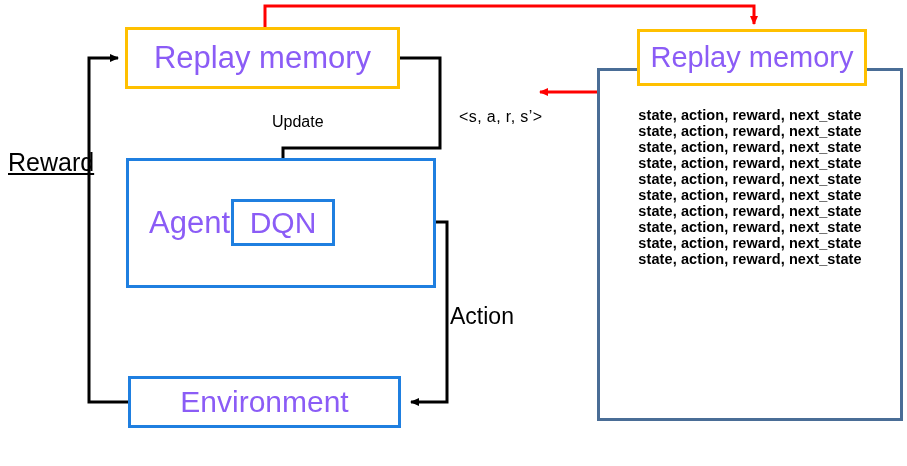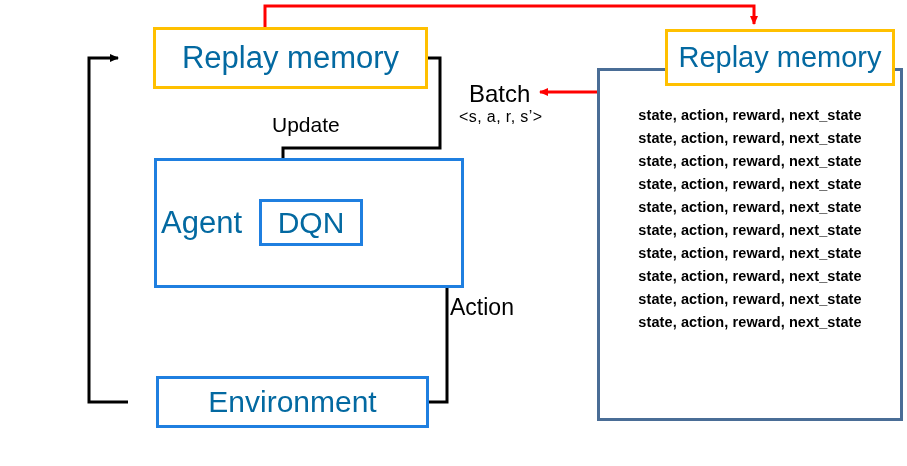--- a/index.html
+++ b/index.html
@@ -24,22 +24,21 @@
     width: 907px;
     height: 466px;
   }
   .node {
     position: absolute;
     box-sizing: border-box;
     background: #ffffff;
     display: flex;
     align-items: center;
     justify-content: center;
-    color: #0369a1;
-    margin-left: 28px;
+    color: #8b5cf6;
   }
   .node-yellow {
     border: 3px solid #FFC000;
   }
   .node-blue {
     border: 3px solid #1F7FE0;
   }
   .panel-slate {
     position: absolute;
     box-sizing: border-box;
@@ -52,21 +51,21 @@
     font-size: 31px;
   }
   #replay-right {
     left: 637px; top: 29px; width: 230px; height: 57px;
     font-size: 29px;
     z-index: 6;
   }
   #agent-box {
     left: 126px; top: 158px; width: 310px; height: 130px;
     justify-content: flex-start;
-    padding-left: 4px;
+    padding-left: 20px;
     font-size: 31px;
     align-items: center;
   }
   #dqn-box {
     left: 231px; top: 199px; width: 104px; height: 47px;
     font-size: 30px;
     z-index: 5;
   }
   #environment-box {
     left: 128px; top: 376px; width: 273px; height: 52px;
@@ -76,49 +75,48 @@
     left: 597px; top: 68px; width: 306px; height: 353px;
   }
   .memory-list {
     position: absolute;
     left: 0; top: 0; width: 100%; height: 100%;
     padding: 36px 0 0 0;
     box-sizing: border-box;
     display: flex;
     flex-direction: column;
     align-items: center;
-    gap: 7px;
   }
   .memory-row {
     font-size: 14.5px;
     font-weight: bold;
     color: #000000;
     letter-spacing: 0.1px;
     white-space: nowrap;
   }
   .lbl {
     position: absolute;
     color: #000000;
     white-space: nowrap;
   }
   #lbl-reward {
     left: 8px; top: 148px;
     font-size: 25px;
     text-decoration: underline;
   }
   #lbl-update {
     left: 272px; top: 113px;
-    font-size: 21px;
+    font-size: 16px;
   }
   #lbl-qvalue {
     left: 336px; top: 194px;
     font-size: 23px;
   }
   #lbl-action {
-    left: 450px; top: 294px;
+    left: 450px; top: 303px;
     font-size: 23px;
   }
   #lbl-batch {
     left: 469px; top: 80px;
     font-size: 24px;
   }
   #lbl-batch-tuple {
     left: 459px; top: 108px;
     font-size: 16px;
     font-weight: normal;
@@ -181,23 +179,23 @@
   <div class="node node-yellow" id="replay-right">Replay memory</div>
 
   <div class="node node-blue" id="agent-box">
     <span>Agent</span>
   </div>
 
   <div class="node node-blue" id="dqn-box">DQN</div>
 
   <div class="node node-blue" id="environment-box">Environment</div>
 
+  <div class="lbl" id="lbl-reward">Reward</div>
 
   <div class="lbl" id="lbl-update">Update</div>
 
 
   <div class="lbl" id="lbl-action">Action</div>
 
-  <div class="lbl" id="lbl-batch">Batch</div>
 
   <div class="lbl" id="lbl-batch-tuple">&lt;s, a, r, s’&gt;</div>
 
 </div>
 
 </body></html>

